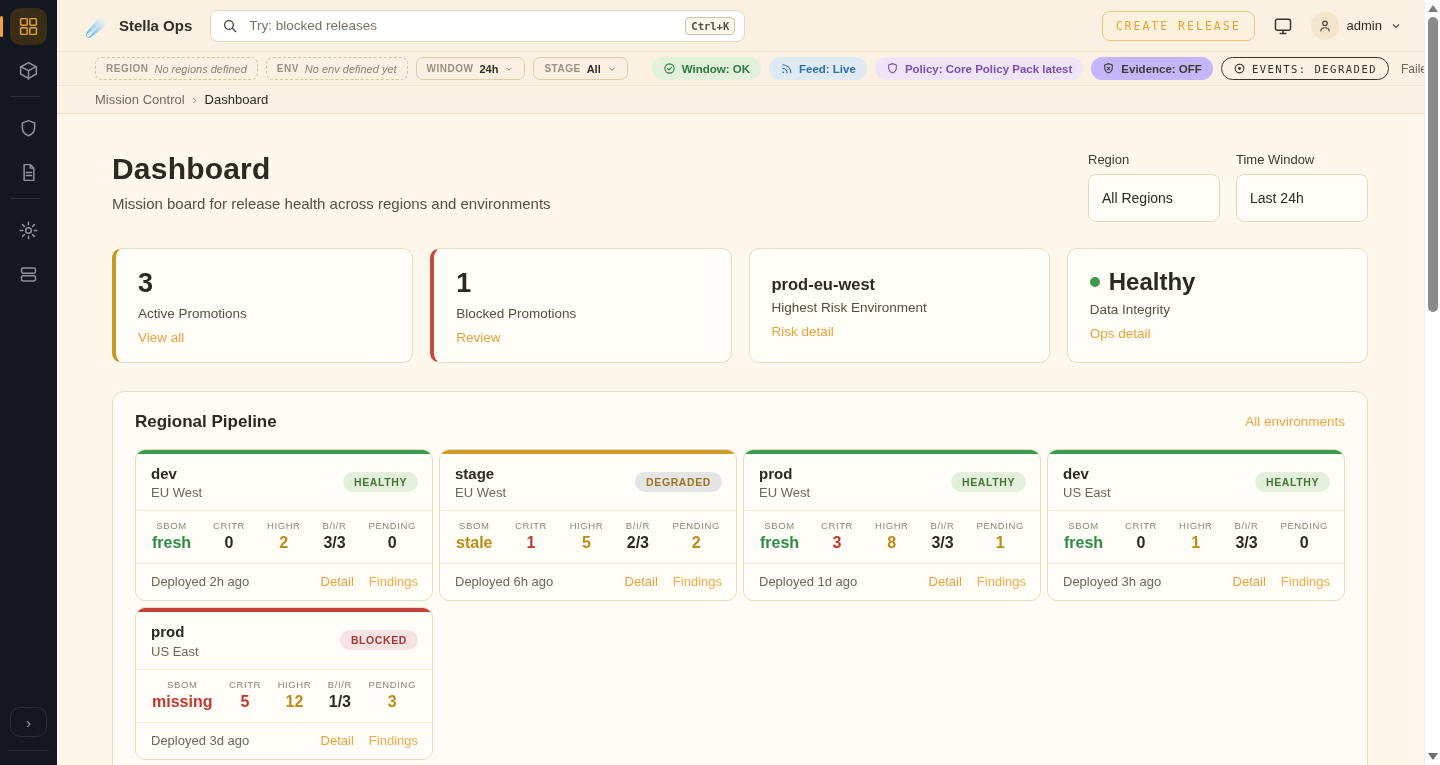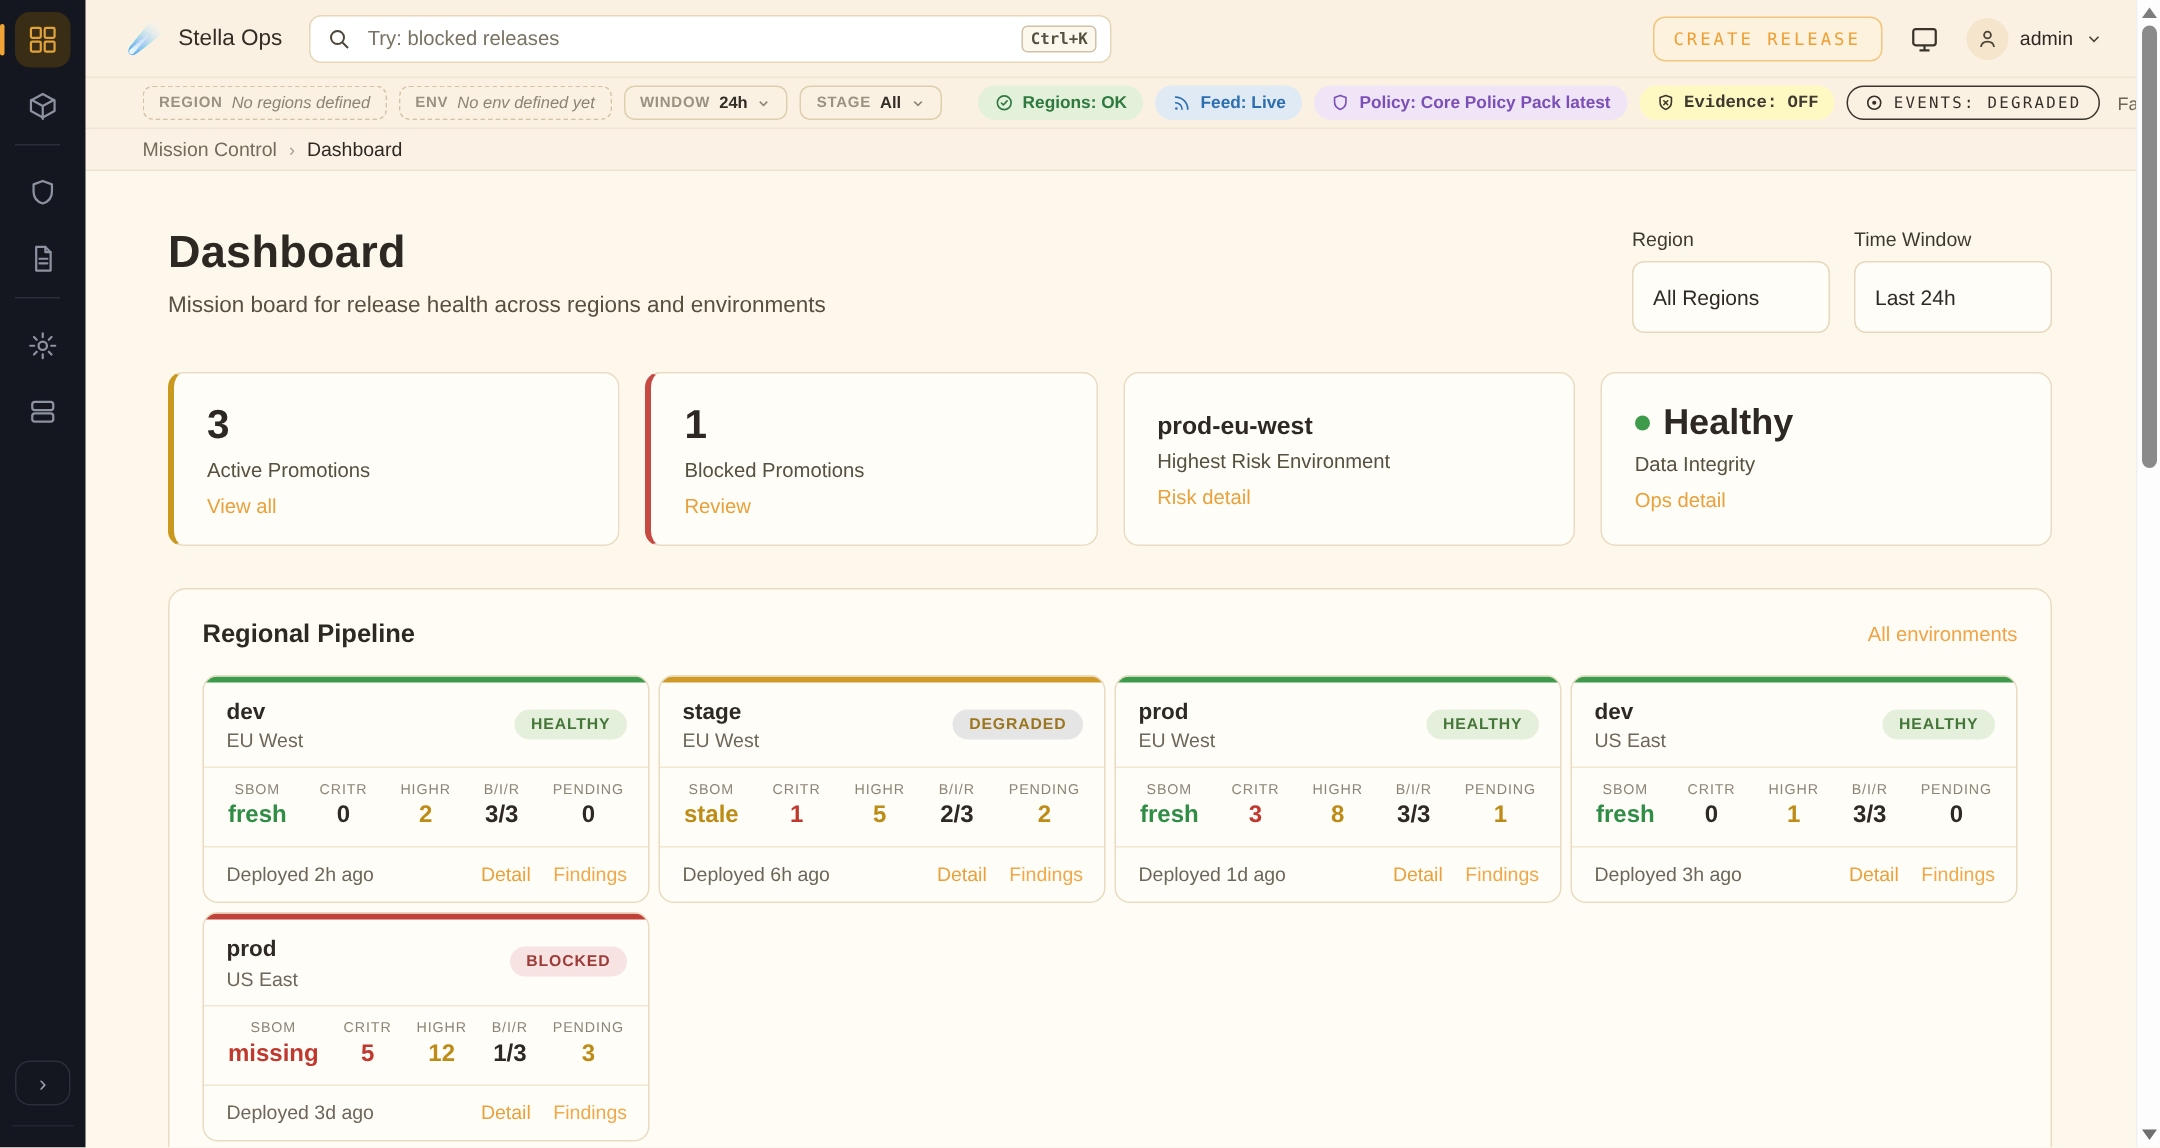--- a/index.html
+++ b/index.html
@@ -22,21 +22,21 @@
     align-items:center; justify-content:center; font-size:15px; cursor:pointer; }
   .side-bottom-line { position:absolute; bottom:14px; left:8px; width:41px; height:1px; background:#232733; }
 
   
   .content { flex:1; display:flex; flex-direction:column; min-width:0; }
 
   
   .topbar { height:52px; background:#fbf1e3; display:flex; align-items:center;
     padding:0 22px 0 28px; border-bottom:1px solid #f0e5d0; flex:0 0 52px; }
   .logo { font-size:20px; margin-right:9px; }
-  .app-name { font-size:15px; font-weight:normal; color:#322d25; margin-right:18px; white-space:nowrap; }
+  .app-name { font-size:15px; font-weight:bold; color:#322d25; margin-right:18px; white-space:nowrap; }
   .searchbar { width:535px; height:32px; background:#ffffff; border:1px solid #e7d7ba;
     border-radius:8px; display:flex; align-items:center; padding:0 9px 0 11px; }
   .searchbar svg { width:16px; height:16px; color:#4a4538; margin-right:11px; flex:0 0 auto; }
   .search-ph { flex:1; font-size:13.5px; color:#7a7263; }
   .kbd { font-family:"DejaVu Sans Mono", monospace; font-size:10.5px; color:#56503f;
     border:1px solid #cfc2a6; background:#fdf8ee; border-radius:4px; padding:2px 5px;font-weight:bold; }
   .topbar-right { margin-left:auto; display:flex; align-items:center; gap:18px; }
   .btn-create { font-family:"DejaVu Sans Mono", monospace; font-size:11.5px; letter-spacing:2px;
     color:#ef9f33; background:#fcf2dd; border:1px solid #f2c67e; border-radius:8px;
     padding:7px 13px; cursor:pointer; white-space:nowrap;text-align:center; }
@@ -60,21 +60,21 @@
   .chip .c-empty { font-style:italic; color:#8d8473; }
   .chip .c-val { font-weight:bold; color:#322d25; }
   .chip svg { width:10px; height:10px; color:#8d8473; }
   .vsep { width:1px; height:18px; background:#ddcfb4; margin:0 4px; }
   .pill { height:23px; display:inline-flex; align-items:center; gap:6px; border-radius:12px;
     padding:0 11px; font-size:11.5px; font-weight:bold; }
   .pill svg { width:13px; height:13px; }
   .pill-green { background:#e3f0da; color:#2e7a3f; }
   .pill-blue { background:#dfeaf5; color:#2d6fae; }
   .pill-purple { background:#efe5f6; color:#7b4fb5; }
-  .pill-gray { background:#fef9c3; color:#3f3a30;font-family:Liberation Mono, monospace; }
+  .pill-gray { background:#c4b5fd; color:#3f3a30; }
   .pill-events { background:transparent; border:1.5px solid #3a362b; color:#34302a;
     font-family:"DejaVu Sans Mono", monospace; font-size:10.5px; letter-spacing:1.5px; font-weight:normal; }
   .ctx-error { font-size:12px; color:#6e6655; margin-left:4px; }
 
   
   .breadcrumb { height:28px; background:#fbf2e5; border-bottom:1px solid #eee2cc;
     display:flex; align-items:center; padding-left:38px; gap:8px; font-size:13px; flex:0 0 28px; }
   .bc-parent { color:#736b5b; cursor:pointer; }
   .bc-sep { color:#a39a87; font-size:12px; }
   .bc-current { color:#2e2a23; }
@@ -265,21 +265,21 @@
             </svg>
           </span>
         </span>
       <span class="vsep"></span>
       <span id="ctx-pills" style="display:inline-flex;gap:8px">
           <span class="pill pill-green">
             <svg viewBox="0 0 24 24" fill="none" stroke="currentColor" stroke-width="2" stroke-linecap="round" stroke-linejoin="round">
               <circle cx="12" cy="12" r="8.5"></circle>
               <path d="M8.5 12.3l2.4 2.4 4.6-5"></path>
             </svg>
-            <span>Regions: OK</span>
+            <span>Window: OK</span>
           </span>
           <span class="pill pill-blue">
             <svg viewBox="0 0 24 24" fill="none" stroke="currentColor" stroke-width="2" stroke-linecap="round" stroke-linejoin="round">
               <path d="M5 12a8 8 0 0 1 8 8"></path>
               <path d="M5 5a15 15 0 0 1 15 15"></path>
               <circle cx="6" cy="19" r="1.6" fill="currentColor" stroke="none"></circle>
             </svg>
             <span>Feed: Live</span>
           </span>
           <span class="pill pill-purple">

